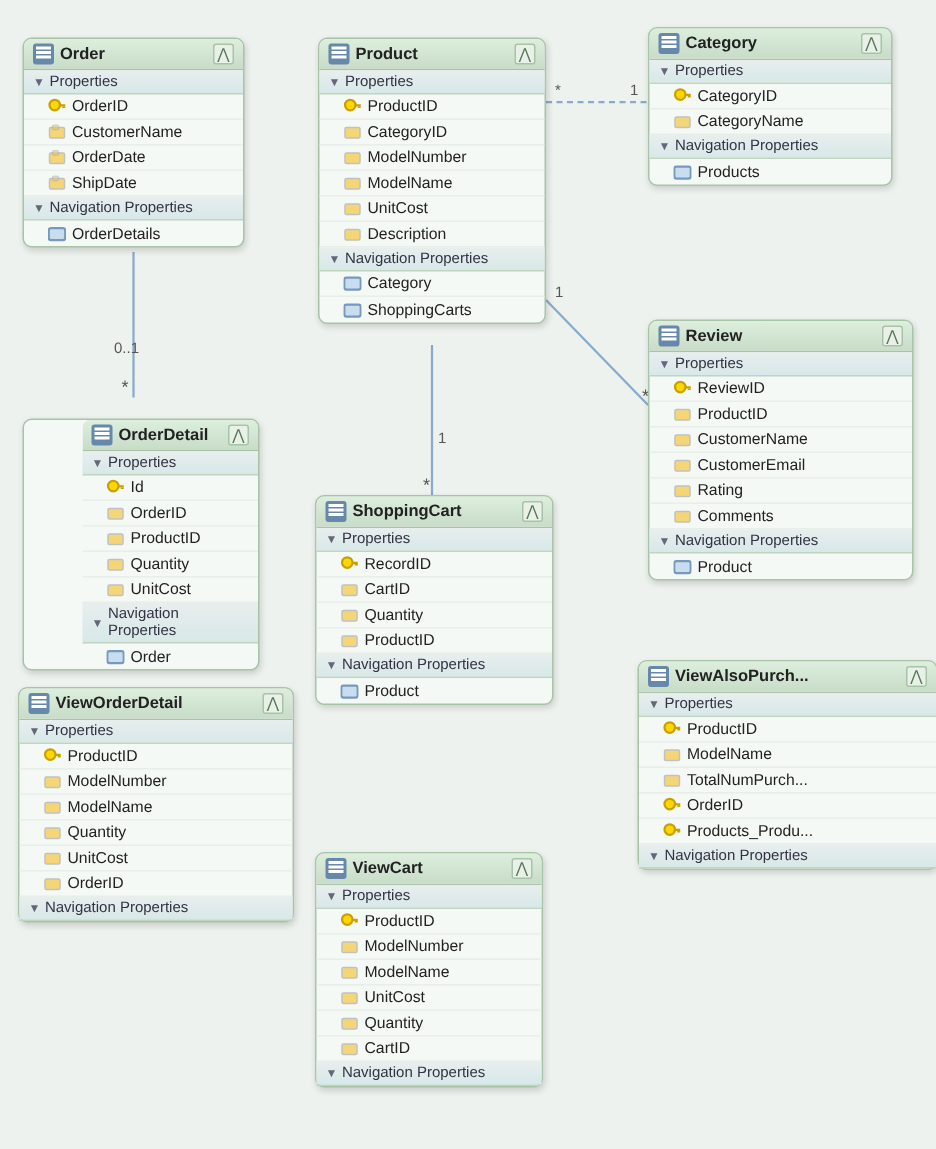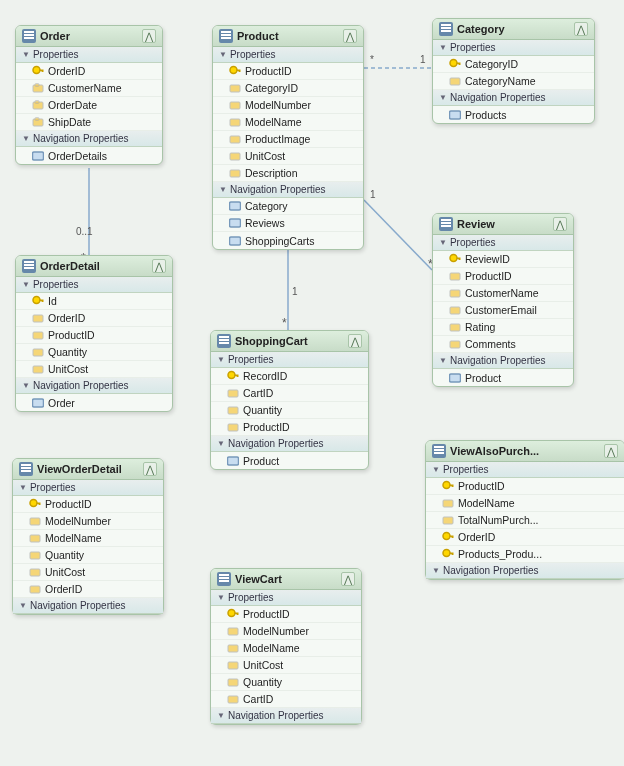--- a/index.html
+++ b/index.html
@@ -266,28 +266,20 @@
           </svg>
         </span>
       <span class="field-name">ModelName</span>
     </div>
     <div class="field-row">
       <span class="field-icon-key">
           <svg viewBox="0 0 12 12">
             <rect x="1" y="3" width="10" height="7" rx="1" stroke="#aaa" stroke-width="1" fill="#f5c842" opacity="0.7"></rect>
           </svg>
         </span>
-      <span class="field-name">ProductImage</span>
-    </div>
-    <div class="field-row">
-      <span class="field-icon-key">
-          <svg viewBox="0 0 12 12">
-            <rect x="1" y="3" width="10" height="7" rx="1" stroke="#aaa" stroke-width="1" fill="#f5c842" opacity="0.7"></rect>
-          </svg>
-        </span>
       <span class="field-name">UnitCost</span>
     </div>
     <div class="field-row">
       <span class="field-icon-key">
           <svg viewBox="0 0 12 12">
             <rect x="1" y="3" width="10" height="7" rx="1" stroke="#aaa" stroke-width="1" fill="#f5c842" opacity="0.7"></rect>
           </svg>
         </span>
       <span class="field-name">Description</span>
     </div>
@@ -302,473 +294,465 @@
           </svg>
         </span>
       <span class="field-name">Category</span>
     </div>
     <div class="field-row">
       <span class="field-icon-key">
           <svg viewBox="0 0 12 12">
             <rect x="0.5" y="2" width="11" height="8" rx="1.5" stroke="#7799bb" stroke-width="1.5" fill="#c8ddf0"></rect>
           </svg>
         </span>
-      <span class="field-name">Reviews</span>
+      <span class="field-name">ShoppingCarts</span>
+    </div>
+  </div>
+
+  <div class="entity-box" style="left:432px;top:18px;width:163px;">
+    <div class="entity-header">
+      <div class="entity-header-title">
+        <span class="entity-header-icon"></span>
+        <span>Category</span>
+      </div>
+      <span class="collapse-btn">⋀</span>
+    </div>
+    <div class="section-header">
+      <span class="section-toggle">▼</span>
+      <span>Properties</span>
+    </div>
+    <div class="field-row">
+      <span class="field-icon-key">
+          <svg viewBox="0 0 12 12">
+            <ellipse cx="4.5" cy="5" rx="3.5" ry="3.5" stroke="#c8a000" stroke-width="1.5" fill="#ffd700"></ellipse>
+            <rect x="7.5" y="4.5" width="4" height="1.5" fill="#c8a000"></rect>
+            <rect x="9.5" y="6" width="2" height="1" fill="#c8a000"></rect>
+          </svg>
+        </span>
+      <span class="field-name">CategoryID</span>
+    </div>
+    <div class="field-row">
+      <span class="field-icon-key">
+          <svg viewBox="0 0 12 12">
+            <rect x="1" y="3" width="10" height="7" rx="1" stroke="#aaa" stroke-width="1" fill="#f5c842" opacity="0.7"></rect>
+          </svg>
+        </span>
+      <span class="field-name">CategoryName</span>
+    </div>
+    <div class="section-header">
+      <span class="section-toggle">▼</span>
+      <span>Navigation Properties</span>
     </div>
     <div class="field-row">
       <span class="field-icon-key">
           <svg viewBox="0 0 12 12">
             <rect x="0.5" y="2" width="11" height="8" rx="1.5" stroke="#7799bb" stroke-width="1.5" fill="#c8ddf0"></rect>
           </svg>
         </span>
-      <span class="field-name">ShoppingCarts</span>
-    </div>
-  </div>
-
-  <div class="entity-box" style="left:432px;top:18px;width:163px;">
-    <div class="entity-header">
-      <div class="entity-header-title">
-        <span class="entity-header-icon"></span>
-        <span>Category</span>
-      </div>
-      <span class="collapse-btn">⋀</span>
-    </div>
-    <div class="section-header">
-      <span class="section-toggle">▼</span>
-      <span>Properties</span>
-    </div>
-    <div class="field-row">
-      <span class="field-icon-key">
-          <svg viewBox="0 0 12 12">
-            <ellipse cx="4.5" cy="5" rx="3.5" ry="3.5" stroke="#c8a000" stroke-width="1.5" fill="#ffd700"></ellipse>
-            <rect x="7.5" y="4.5" width="4" height="1.5" fill="#c8a000"></rect>
-            <rect x="9.5" y="6" width="2" height="1" fill="#c8a000"></rect>
-          </svg>
-        </span>
-      <span class="field-name">CategoryID</span>
-    </div>
-    <div class="field-row">
-      <span class="field-icon-key">
-          <svg viewBox="0 0 12 12">
-            <rect x="1" y="3" width="10" height="7" rx="1" stroke="#aaa" stroke-width="1" fill="#f5c842" opacity="0.7"></rect>
-          </svg>
-        </span>
-      <span class="field-name">CategoryName</span>
+      <span class="field-name">Products</span>
+    </div>
+  </div>
+
+  <div class="entity-box" style="left:432px;top:213px;width:177px;">
+    <div class="entity-header">
+      <div class="entity-header-title">
+        <span class="entity-header-icon"></span>
+        <span>Review</span>
+      </div>
+      <span class="collapse-btn">⋀</span>
+    </div>
+    <div class="section-header">
+      <span class="section-toggle">▼</span>
+      <span>Properties</span>
+    </div>
+    <div class="field-row">
+      <span class="field-icon-key">
+          <svg viewBox="0 0 12 12">
+            <ellipse cx="4.5" cy="5" rx="3.5" ry="3.5" stroke="#c8a000" stroke-width="1.5" fill="#ffd700"></ellipse>
+            <rect x="7.5" y="4.5" width="4" height="1.5" fill="#c8a000"></rect>
+            <rect x="9.5" y="6" width="2" height="1" fill="#c8a000"></rect>
+          </svg>
+        </span>
+      <span class="field-name">ReviewID</span>
+    </div>
+    <div class="field-row">
+      <span class="field-icon-key">
+          <svg viewBox="0 0 12 12">
+            <rect x="1" y="3" width="10" height="7" rx="1" stroke="#aaa" stroke-width="1" fill="#f5c842" opacity="0.7"></rect>
+          </svg>
+        </span>
+      <span class="field-name">ProductID</span>
+    </div>
+    <div class="field-row">
+      <span class="field-icon-key">
+          <svg viewBox="0 0 12 12">
+            <rect x="1" y="3" width="10" height="7" rx="1" stroke="#aaa" stroke-width="1" fill="#f5c842" opacity="0.7"></rect>
+          </svg>
+        </span>
+      <span class="field-name">CustomerName</span>
+    </div>
+    <div class="field-row">
+      <span class="field-icon-key">
+          <svg viewBox="0 0 12 12">
+            <rect x="1" y="3" width="10" height="7" rx="1" stroke="#aaa" stroke-width="1" fill="#f5c842" opacity="0.7"></rect>
+          </svg>
+        </span>
+      <span class="field-name">CustomerEmail</span>
+    </div>
+    <div class="field-row">
+      <span class="field-icon-key">
+          <svg viewBox="0 0 12 12">
+            <rect x="1" y="3" width="10" height="7" rx="1" stroke="#aaa" stroke-width="1" fill="#f5c842" opacity="0.7"></rect>
+          </svg>
+        </span>
+      <span class="field-name">Rating</span>
+    </div>
+    <div class="field-row">
+      <span class="field-icon-key">
+          <svg viewBox="0 0 12 12">
+            <rect x="1" y="3" width="10" height="7" rx="1" stroke="#aaa" stroke-width="1" fill="#f5c842" opacity="0.7"></rect>
+          </svg>
+        </span>
+      <span class="field-name">Comments</span>
     </div>
     <div class="section-header">
       <span class="section-toggle">▼</span>
       <span>Navigation Properties</span>
     </div>
     <div class="field-row">
       <span class="field-icon-key">
           <svg viewBox="0 0 12 12">
             <rect x="0.5" y="2" width="11" height="8" rx="1.5" stroke="#7799bb" stroke-width="1.5" fill="#c8ddf0"></rect>
           </svg>
         </span>
-      <span class="field-name">Products</span>
-    </div>
-  </div>
-
-  <div class="entity-box" style="left:432px;top:213px;width:142px;">
-    <div class="entity-header">
-      <div class="entity-header-title">
-        <span class="entity-header-icon"></span>
-        <span>Review</span>
-      </div>
-      <span class="collapse-btn">⋀</span>
-    </div>
-    <div class="section-header">
-      <span class="section-toggle">▼</span>
-      <span>Properties</span>
-    </div>
-    <div class="field-row">
-      <span class="field-icon-key">
-          <svg viewBox="0 0 12 12">
-            <ellipse cx="4.5" cy="5" rx="3.5" ry="3.5" stroke="#c8a000" stroke-width="1.5" fill="#ffd700"></ellipse>
-            <rect x="7.5" y="4.5" width="4" height="1.5" fill="#c8a000"></rect>
-            <rect x="9.5" y="6" width="2" height="1" fill="#c8a000"></rect>
-          </svg>
-        </span>
-      <span class="field-name">ReviewID</span>
+      <span class="field-name">Product</span>
+    </div>
+  </div>
+
+  <div class="entity-box" style="left:15px;top:279px;width:158px;padding-left:39px;">
+    <div class="entity-header">
+      <div class="entity-header-title">
+        <span class="entity-header-icon"></span>
+        <span>OrderDetail</span>
+      </div>
+      <span class="collapse-btn">⋀</span>
+    </div>
+    <div class="section-header">
+      <span class="section-toggle">▼</span>
+      <span>Properties</span>
+    </div>
+    <div class="field-row">
+      <span class="field-icon-key">
+          <svg viewBox="0 0 12 12">
+            <ellipse cx="4.5" cy="5" rx="3.5" ry="3.5" stroke="#c8a000" stroke-width="1.5" fill="#ffd700"></ellipse>
+            <rect x="7.5" y="4.5" width="4" height="1.5" fill="#c8a000"></rect>
+            <rect x="9.5" y="6" width="2" height="1" fill="#c8a000"></rect>
+          </svg>
+        </span>
+      <span class="field-name">Id</span>
+    </div>
+    <div class="field-row">
+      <span class="field-icon-key">
+          <svg viewBox="0 0 12 12">
+            <rect x="1" y="3" width="10" height="7" rx="1" stroke="#aaa" stroke-width="1" fill="#f5c842" opacity="0.7"></rect>
+          </svg>
+        </span>
+      <span class="field-name">OrderID</span>
     </div>
     <div class="field-row">
       <span class="field-icon-key">
           <svg viewBox="0 0 12 12">
             <rect x="1" y="3" width="10" height="7" rx="1" stroke="#aaa" stroke-width="1" fill="#f5c842" opacity="0.7"></rect>
           </svg>
         </span>
       <span class="field-name">ProductID</span>
     </div>
     <div class="field-row">
       <span class="field-icon-key">
           <svg viewBox="0 0 12 12">
             <rect x="1" y="3" width="10" height="7" rx="1" stroke="#aaa" stroke-width="1" fill="#f5c842" opacity="0.7"></rect>
           </svg>
         </span>
-      <span class="field-name">CustomerName</span>
-    </div>
-    <div class="field-row">
-      <span class="field-icon-key">
-          <svg viewBox="0 0 12 12">
-            <rect x="1" y="3" width="10" height="7" rx="1" stroke="#aaa" stroke-width="1" fill="#f5c842" opacity="0.7"></rect>
-          </svg>
-        </span>
-      <span class="field-name">CustomerEmail</span>
-    </div>
-    <div class="field-row">
-      <span class="field-icon-key">
-          <svg viewBox="0 0 12 12">
-            <rect x="1" y="3" width="10" height="7" rx="1" stroke="#aaa" stroke-width="1" fill="#f5c842" opacity="0.7"></rect>
-          </svg>
-        </span>
-      <span class="field-name">Rating</span>
-    </div>
-    <div class="field-row">
-      <span class="field-icon-key">
-          <svg viewBox="0 0 12 12">
-            <rect x="1" y="3" width="10" height="7" rx="1" stroke="#aaa" stroke-width="1" fill="#f5c842" opacity="0.7"></rect>
-          </svg>
-        </span>
-      <span class="field-name">Comments</span>
+      <span class="field-name">Quantity</span>
+    </div>
+    <div class="field-row">
+      <span class="field-icon-key">
+          <svg viewBox="0 0 12 12">
+            <rect x="1" y="3" width="10" height="7" rx="1" stroke="#aaa" stroke-width="1" fill="#f5c842" opacity="0.7"></rect>
+          </svg>
+        </span>
+      <span class="field-name">UnitCost</span>
     </div>
     <div class="section-header">
       <span class="section-toggle">▼</span>
       <span>Navigation Properties</span>
     </div>
     <div class="field-row">
       <span class="field-icon-key">
           <svg viewBox="0 0 12 12">
             <rect x="0.5" y="2" width="11" height="8" rx="1.5" stroke="#7799bb" stroke-width="1.5" fill="#c8ddf0"></rect>
           </svg>
         </span>
+      <span class="field-name">Order</span>
+    </div>
+  </div>
+
+  <div class="entity-box" style="left:210px;top:330px;width:159px;">
+    <div class="entity-header">
+      <div class="entity-header-title">
+        <span class="entity-header-icon"></span>
+        <span>ShoppingCart</span>
+      </div>
+      <span class="collapse-btn">⋀</span>
+    </div>
+    <div class="section-header">
+      <span class="section-toggle">▼</span>
+      <span>Properties</span>
+    </div>
+    <div class="field-row">
+      <span class="field-icon-key">
+          <svg viewBox="0 0 12 12">
+            <ellipse cx="4.5" cy="5" rx="3.5" ry="3.5" stroke="#c8a000" stroke-width="1.5" fill="#ffd700"></ellipse>
+            <rect x="7.5" y="4.5" width="4" height="1.5" fill="#c8a000"></rect>
+            <rect x="9.5" y="6" width="2" height="1" fill="#c8a000"></rect>
+          </svg>
+        </span>
+      <span class="field-name">RecordID</span>
+    </div>
+    <div class="field-row">
+      <span class="field-icon-key">
+          <svg viewBox="0 0 12 12">
+            <rect x="1" y="3" width="10" height="7" rx="1" stroke="#aaa" stroke-width="1" fill="#f5c842" opacity="0.7"></rect>
+          </svg>
+        </span>
+      <span class="field-name">CartID</span>
+    </div>
+    <div class="field-row">
+      <span class="field-icon-key">
+          <svg viewBox="0 0 12 12">
+            <rect x="1" y="3" width="10" height="7" rx="1" stroke="#aaa" stroke-width="1" fill="#f5c842" opacity="0.7"></rect>
+          </svg>
+        </span>
+      <span class="field-name">Quantity</span>
+    </div>
+    <div class="field-row">
+      <span class="field-icon-key">
+          <svg viewBox="0 0 12 12">
+            <rect x="1" y="3" width="10" height="7" rx="1" stroke="#aaa" stroke-width="1" fill="#f5c842" opacity="0.7"></rect>
+          </svg>
+        </span>
+      <span class="field-name">ProductID</span>
+    </div>
+    <div class="section-header">
+      <span class="section-toggle">▼</span>
+      <span>Navigation Properties</span>
+    </div>
+    <div class="field-row">
+      <span class="field-icon-key">
+          <svg viewBox="0 0 12 12">
+            <rect x="0.5" y="2" width="11" height="8" rx="1.5" stroke="#7799bb" stroke-width="1.5" fill="#c8ddf0"></rect>
+          </svg>
+        </span>
       <span class="field-name">Product</span>
     </div>
   </div>
 
-  <div class="entity-box" style="left:15px;top:255px;width:158px;">
-    <div class="entity-header">
-      <div class="entity-header-title">
-        <span class="entity-header-icon"></span>
-        <span>OrderDetail</span>
-      </div>
-      <span class="collapse-btn">⋀</span>
-    </div>
-    <div class="section-header">
-      <span class="section-toggle">▼</span>
-      <span>Properties</span>
-    </div>
-    <div class="field-row">
-      <span class="field-icon-key">
-          <svg viewBox="0 0 12 12">
-            <ellipse cx="4.5" cy="5" rx="3.5" ry="3.5" stroke="#c8a000" stroke-width="1.5" fill="#ffd700"></ellipse>
-            <rect x="7.5" y="4.5" width="4" height="1.5" fill="#c8a000"></rect>
-            <rect x="9.5" y="6" width="2" height="1" fill="#c8a000"></rect>
-          </svg>
-        </span>
-      <span class="field-name">Id</span>
-    </div>
-    <div class="field-row">
-      <span class="field-icon-key">
-          <svg viewBox="0 0 12 12">
-            <rect x="1" y="3" width="10" height="7" rx="1" stroke="#aaa" stroke-width="1" fill="#f5c842" opacity="0.7"></rect>
+  <div class="entity-box" style="left:425px;top:440px;width:200px;">
+    <div class="entity-header">
+      <div class="entity-header-title">
+        <span class="entity-header-icon"></span>
+        <span>ViewAlsoPurch...</span>
+      </div>
+      <span class="collapse-btn">⋀</span>
+    </div>
+    <div class="section-header">
+      <span class="section-toggle">▼</span>
+      <span>Properties</span>
+    </div>
+    <div class="field-row">
+      <span class="field-icon-key">
+          <svg viewBox="0 0 12 12">
+            <ellipse cx="4.5" cy="5" rx="3.5" ry="3.5" stroke="#c8a000" stroke-width="1.5" fill="#ffd700"></ellipse>
+            <rect x="7.5" y="4.5" width="4" height="1.5" fill="#c8a000"></rect>
+            <rect x="9.5" y="6" width="2" height="1" fill="#c8a000"></rect>
+          </svg>
+        </span>
+      <span class="field-name">ProductID</span>
+    </div>
+    <div class="field-row">
+      <span class="field-icon-key">
+          <svg viewBox="0 0 12 12">
+            <rect x="1" y="3" width="10" height="7" rx="1" stroke="#aaa" stroke-width="1" fill="#f5c842" opacity="0.7"></rect>
+          </svg>
+        </span>
+      <span class="field-name">ModelName</span>
+    </div>
+    <div class="field-row">
+      <span class="field-icon-key">
+          <svg viewBox="0 0 12 12">
+            <rect x="1" y="3" width="10" height="7" rx="1" stroke="#aaa" stroke-width="1" fill="#f5c842" opacity="0.7"></rect>
+          </svg>
+        </span>
+      <span class="field-name">TotalNumPurch...</span>
+    </div>
+    <div class="field-row">
+      <span class="field-icon-key">
+          <svg viewBox="0 0 12 12">
+            <ellipse cx="4.5" cy="5" rx="3.5" ry="3.5" stroke="#c8a000" stroke-width="1.5" fill="#ffd700"></ellipse>
+            <rect x="7.5" y="4.5" width="4" height="1.5" fill="#c8a000"></rect>
+            <rect x="9.5" y="6" width="2" height="1" fill="#c8a000"></rect>
           </svg>
         </span>
       <span class="field-name">OrderID</span>
     </div>
     <div class="field-row">
       <span class="field-icon-key">
           <svg viewBox="0 0 12 12">
-            <rect x="1" y="3" width="10" height="7" rx="1" stroke="#aaa" stroke-width="1" fill="#f5c842" opacity="0.7"></rect>
+            <ellipse cx="4.5" cy="5" rx="3.5" ry="3.5" stroke="#c8a000" stroke-width="1.5" fill="#ffd700"></ellipse>
+            <rect x="7.5" y="4.5" width="4" height="1.5" fill="#c8a000"></rect>
+            <rect x="9.5" y="6" width="2" height="1" fill="#c8a000"></rect>
+          </svg>
+        </span>
+      <span class="field-name">Products_Produ...</span>
+    </div>
+    <div class="section-header">
+      <span class="section-toggle">▼</span>
+      <span>Navigation Properties</span>
+    </div>
+  </div>
+
+  <div class="entity-box" style="left:12px;top:458px;width:184px;">
+    <div class="entity-header">
+      <div class="entity-header-title">
+        <span class="entity-header-icon"></span>
+        <span>ViewOrderDetail</span>
+      </div>
+      <span class="collapse-btn">⋀</span>
+    </div>
+    <div class="section-header">
+      <span class="section-toggle">▼</span>
+      <span>Properties</span>
+    </div>
+    <div class="field-row">
+      <span class="field-icon-key">
+          <svg viewBox="0 0 12 12">
+            <ellipse cx="4.5" cy="5" rx="3.5" ry="3.5" stroke="#c8a000" stroke-width="1.5" fill="#ffd700"></ellipse>
+            <rect x="7.5" y="4.5" width="4" height="1.5" fill="#c8a000"></rect>
+            <rect x="9.5" y="6" width="2" height="1" fill="#c8a000"></rect>
           </svg>
         </span>
       <span class="field-name">ProductID</span>
     </div>
     <div class="field-row">
       <span class="field-icon-key">
           <svg viewBox="0 0 12 12">
             <rect x="1" y="3" width="10" height="7" rx="1" stroke="#aaa" stroke-width="1" fill="#f5c842" opacity="0.7"></rect>
           </svg>
         </span>
+      <span class="field-name">ModelNumber</span>
+    </div>
+    <div class="field-row">
+      <span class="field-icon-key">
+          <svg viewBox="0 0 12 12">
+            <rect x="1" y="3" width="10" height="7" rx="1" stroke="#aaa" stroke-width="1" fill="#f5c842" opacity="0.7"></rect>
+          </svg>
+        </span>
+      <span class="field-name">ModelName</span>
+    </div>
+    <div class="field-row">
+      <span class="field-icon-key">
+          <svg viewBox="0 0 12 12">
+            <rect x="1" y="3" width="10" height="7" rx="1" stroke="#aaa" stroke-width="1" fill="#f5c842" opacity="0.7"></rect>
+          </svg>
+        </span>
       <span class="field-name">Quantity</span>
     </div>
     <div class="field-row">
       <span class="field-icon-key">
           <svg viewBox="0 0 12 12">
             <rect x="1" y="3" width="10" height="7" rx="1" stroke="#aaa" stroke-width="1" fill="#f5c842" opacity="0.7"></rect>
           </svg>
         </span>
       <span class="field-name">UnitCost</span>
     </div>
-    <div class="section-header">
-      <span class="section-toggle">▼</span>
-      <span>Navigation Properties</span>
-    </div>
-    <div class="field-row">
-      <span class="field-icon-key">
-          <svg viewBox="0 0 12 12">
-            <rect x="0.5" y="2" width="11" height="8" rx="1.5" stroke="#7799bb" stroke-width="1.5" fill="#c8ddf0"></rect>
-          </svg>
-        </span>
-      <span class="field-name">Order</span>
-    </div>
-  </div>
-
-  <div class="entity-box" style="left:210px;top:330px;width:159px;">
-    <div class="entity-header">
-      <div class="entity-header-title">
-        <span class="entity-header-icon"></span>
-        <span>ShoppingCart</span>
-      </div>
-      <span class="collapse-btn">⋀</span>
-    </div>
-    <div class="section-header">
-      <span class="section-toggle">▼</span>
-      <span>Properties</span>
-    </div>
-    <div class="field-row">
-      <span class="field-icon-key">
-          <svg viewBox="0 0 12 12">
-            <ellipse cx="4.5" cy="5" rx="3.5" ry="3.5" stroke="#c8a000" stroke-width="1.5" fill="#ffd700"></ellipse>
-            <rect x="7.5" y="4.5" width="4" height="1.5" fill="#c8a000"></rect>
-            <rect x="9.5" y="6" width="2" height="1" fill="#c8a000"></rect>
-          </svg>
-        </span>
-      <span class="field-name">RecordID</span>
+    <div class="field-row">
+      <span class="field-icon-key">
+          <svg viewBox="0 0 12 12">
+            <rect x="1" y="3" width="10" height="7" rx="1" stroke="#aaa" stroke-width="1" fill="#f5c842" opacity="0.7"></rect>
+          </svg>
+        </span>
+      <span class="field-name">OrderID</span>
+    </div>
+    <div class="section-header">
+      <span class="section-toggle">▼</span>
+      <span>Navigation Properties</span>
+    </div>
+  </div>
+
+  <div class="entity-box" style="left:210px;top:568px;width:152px;">
+    <div class="entity-header">
+      <div class="entity-header-title">
+        <span class="entity-header-icon"></span>
+        <span>ViewCart</span>
+      </div>
+      <span class="collapse-btn">⋀</span>
+    </div>
+    <div class="section-header">
+      <span class="section-toggle">▼</span>
+      <span>Properties</span>
+    </div>
+    <div class="field-row">
+      <span class="field-icon-key">
+          <svg viewBox="0 0 12 12">
+            <ellipse cx="4.5" cy="5" rx="3.5" ry="3.5" stroke="#c8a000" stroke-width="1.5" fill="#ffd700"></ellipse>
+            <rect x="7.5" y="4.5" width="4" height="1.5" fill="#c8a000"></rect>
+            <rect x="9.5" y="6" width="2" height="1" fill="#c8a000"></rect>
+          </svg>
+        </span>
+      <span class="field-name">ProductID</span>
+    </div>
+    <div class="field-row">
+      <span class="field-icon-key">
+          <svg viewBox="0 0 12 12">
+            <rect x="1" y="3" width="10" height="7" rx="1" stroke="#aaa" stroke-width="1" fill="#f5c842" opacity="0.7"></rect>
+          </svg>
+        </span>
+      <span class="field-name">ModelNumber</span>
+    </div>
+    <div class="field-row">
+      <span class="field-icon-key">
+          <svg viewBox="0 0 12 12">
+            <rect x="1" y="3" width="10" height="7" rx="1" stroke="#aaa" stroke-width="1" fill="#f5c842" opacity="0.7"></rect>
+          </svg>
+        </span>
+      <span class="field-name">ModelName</span>
+    </div>
+    <div class="field-row">
+      <span class="field-icon-key">
+          <svg viewBox="0 0 12 12">
+            <rect x="1" y="3" width="10" height="7" rx="1" stroke="#aaa" stroke-width="1" fill="#f5c842" opacity="0.7"></rect>
+          </svg>
+        </span>
+      <span class="field-name">UnitCost</span>
+    </div>
+    <div class="field-row">
+      <span class="field-icon-key">
+          <svg viewBox="0 0 12 12">
+            <rect x="1" y="3" width="10" height="7" rx="1" stroke="#aaa" stroke-width="1" fill="#f5c842" opacity="0.7"></rect>
+          </svg>
+        </span>
+      <span class="field-name">Quantity</span>
     </div>
     <div class="field-row">
       <span class="field-icon-key">
           <svg viewBox="0 0 12 12">
             <rect x="1" y="3" width="10" height="7" rx="1" stroke="#aaa" stroke-width="1" fill="#f5c842" opacity="0.7"></rect>
           </svg>
         </span>
       <span class="field-name">CartID</span>
     </div>
-    <div class="field-row">
-      <span class="field-icon-key">
-          <svg viewBox="0 0 12 12">
-            <rect x="1" y="3" width="10" height="7" rx="1" stroke="#aaa" stroke-width="1" fill="#f5c842" opacity="0.7"></rect>
-          </svg>
-        </span>
-      <span class="field-name">Quantity</span>
-    </div>
-    <div class="field-row">
-      <span class="field-icon-key">
-          <svg viewBox="0 0 12 12">
-            <rect x="1" y="3" width="10" height="7" rx="1" stroke="#aaa" stroke-width="1" fill="#f5c842" opacity="0.7"></rect>
-          </svg>
-        </span>
-      <span class="field-name">ProductID</span>
-    </div>
-    <div class="section-header">
-      <span class="section-toggle">▼</span>
-      <span>Navigation Properties</span>
-    </div>
-    <div class="field-row">
-      <span class="field-icon-key">
-          <svg viewBox="0 0 12 12">
-            <rect x="0.5" y="2" width="11" height="8" rx="1.5" stroke="#7799bb" stroke-width="1.5" fill="#c8ddf0"></rect>
-          </svg>
-        </span>
-      <span class="field-name">Product</span>
-    </div>
-  </div>
-
-  <div class="entity-box" style="left:425px;top:440px;width:200px;">
-    <div class="entity-header">
-      <div class="entity-header-title">
-        <span class="entity-header-icon"></span>
-        <span>ViewAlsoPurch...</span>
-      </div>
-      <span class="collapse-btn">⋀</span>
-    </div>
-    <div class="section-header">
-      <span class="section-toggle">▼</span>
-      <span>Properties</span>
-    </div>
-    <div class="field-row">
-      <span class="field-icon-key">
-          <svg viewBox="0 0 12 12">
-            <ellipse cx="4.5" cy="5" rx="3.5" ry="3.5" stroke="#c8a000" stroke-width="1.5" fill="#ffd700"></ellipse>
-            <rect x="7.5" y="4.5" width="4" height="1.5" fill="#c8a000"></rect>
-            <rect x="9.5" y="6" width="2" height="1" fill="#c8a000"></rect>
-          </svg>
-        </span>
-      <span class="field-name">ProductID</span>
-    </div>
-    <div class="field-row">
-      <span class="field-icon-key">
-          <svg viewBox="0 0 12 12">
-            <rect x="1" y="3" width="10" height="7" rx="1" stroke="#aaa" stroke-width="1" fill="#f5c842" opacity="0.7"></rect>
-          </svg>
-        </span>
-      <span class="field-name">ModelName</span>
-    </div>
-    <div class="field-row">
-      <span class="field-icon-key">
-          <svg viewBox="0 0 12 12">
-            <rect x="1" y="3" width="10" height="7" rx="1" stroke="#aaa" stroke-width="1" fill="#f5c842" opacity="0.7"></rect>
-          </svg>
-        </span>
-      <span class="field-name">TotalNumPurch...</span>
-    </div>
-    <div class="field-row">
-      <span class="field-icon-key">
-          <svg viewBox="0 0 12 12">
-            <ellipse cx="4.5" cy="5" rx="3.5" ry="3.5" stroke="#c8a000" stroke-width="1.5" fill="#ffd700"></ellipse>
-            <rect x="7.5" y="4.5" width="4" height="1.5" fill="#c8a000"></rect>
-            <rect x="9.5" y="6" width="2" height="1" fill="#c8a000"></rect>
-          </svg>
-        </span>
-      <span class="field-name">OrderID</span>
-    </div>
-    <div class="field-row">
-      <span class="field-icon-key">
-          <svg viewBox="0 0 12 12">
-            <ellipse cx="4.5" cy="5" rx="3.5" ry="3.5" stroke="#c8a000" stroke-width="1.5" fill="#ffd700"></ellipse>
-            <rect x="7.5" y="4.5" width="4" height="1.5" fill="#c8a000"></rect>
-            <rect x="9.5" y="6" width="2" height="1" fill="#c8a000"></rect>
-          </svg>
-        </span>
-      <span class="field-name">Products_Produ...</span>
-    </div>
-    <div class="section-header">
-      <span class="section-toggle">▼</span>
-      <span>Navigation Properties</span>
-    </div>
-  </div>
-
-  <div class="entity-box" style="left:12px;top:458px;width:152px;">
-    <div class="entity-header">
-      <div class="entity-header-title">
-        <span class="entity-header-icon"></span>
-        <span>ViewOrderDetail</span>
-      </div>
-      <span class="collapse-btn">⋀</span>
-    </div>
-    <div class="section-header">
-      <span class="section-toggle">▼</span>
-      <span>Properties</span>
-    </div>
-    <div class="field-row">
-      <span class="field-icon-key">
-          <svg viewBox="0 0 12 12">
-            <ellipse cx="4.5" cy="5" rx="3.5" ry="3.5" stroke="#c8a000" stroke-width="1.5" fill="#ffd700"></ellipse>
-            <rect x="7.5" y="4.5" width="4" height="1.5" fill="#c8a000"></rect>
-            <rect x="9.5" y="6" width="2" height="1" fill="#c8a000"></rect>
-          </svg>
-        </span>
-      <span class="field-name">ProductID</span>
-    </div>
-    <div class="field-row">
-      <span class="field-icon-key">
-          <svg viewBox="0 0 12 12">
-            <rect x="1" y="3" width="10" height="7" rx="1" stroke="#aaa" stroke-width="1" fill="#f5c842" opacity="0.7"></rect>
-          </svg>
-        </span>
-      <span class="field-name">ModelNumber</span>
-    </div>
-    <div class="field-row">
-      <span class="field-icon-key">
-          <svg viewBox="0 0 12 12">
-            <rect x="1" y="3" width="10" height="7" rx="1" stroke="#aaa" stroke-width="1" fill="#f5c842" opacity="0.7"></rect>
-          </svg>
-        </span>
-      <span class="field-name">ModelName</span>
-    </div>
-    <div class="field-row">
-      <span class="field-icon-key">
-          <svg viewBox="0 0 12 12">
-            <rect x="1" y="3" width="10" height="7" rx="1" stroke="#aaa" stroke-width="1" fill="#f5c842" opacity="0.7"></rect>
-          </svg>
-        </span>
-      <span class="field-name">Quantity</span>
-    </div>
-    <div class="field-row">
-      <span class="field-icon-key">
-          <svg viewBox="0 0 12 12">
-            <rect x="1" y="3" width="10" height="7" rx="1" stroke="#aaa" stroke-width="1" fill="#f5c842" opacity="0.7"></rect>
-          </svg>
-        </span>
-      <span class="field-name">UnitCost</span>
-    </div>
-    <div class="field-row">
-      <span class="field-icon-key">
-          <svg viewBox="0 0 12 12">
-            <rect x="1" y="3" width="10" height="7" rx="1" stroke="#aaa" stroke-width="1" fill="#f5c842" opacity="0.7"></rect>
-          </svg>
-        </span>
-      <span class="field-name">OrderID</span>
-    </div>
-    <div class="section-header">
-      <span class="section-toggle">▼</span>
-      <span>Navigation Properties</span>
-    </div>
-  </div>
-
-  <div class="entity-box" style="left:210px;top:568px;width:152px;">
-    <div class="entity-header">
-      <div class="entity-header-title">
-        <span class="entity-header-icon"></span>
-        <span>ViewCart</span>
-      </div>
-      <span class="collapse-btn">⋀</span>
-    </div>
-    <div class="section-header">
-      <span class="section-toggle">▼</span>
-      <span>Properties</span>
-    </div>
-    <div class="field-row">
-      <span class="field-icon-key">
-          <svg viewBox="0 0 12 12">
-            <ellipse cx="4.5" cy="5" rx="3.5" ry="3.5" stroke="#c8a000" stroke-width="1.5" fill="#ffd700"></ellipse>
-            <rect x="7.5" y="4.5" width="4" height="1.5" fill="#c8a000"></rect>
-            <rect x="9.5" y="6" width="2" height="1" fill="#c8a000"></rect>
-          </svg>
-        </span>
-      <span class="field-name">ProductID</span>
-    </div>
-    <div class="field-row">
-      <span class="field-icon-key">
-          <svg viewBox="0 0 12 12">
-            <rect x="1" y="3" width="10" height="7" rx="1" stroke="#aaa" stroke-width="1" fill="#f5c842" opacity="0.7"></rect>
-          </svg>
-        </span>
-      <span class="field-name">ModelNumber</span>
-    </div>
-    <div class="field-row">
-      <span class="field-icon-key">
-          <svg viewBox="0 0 12 12">
-            <rect x="1" y="3" width="10" height="7" rx="1" stroke="#aaa" stroke-width="1" fill="#f5c842" opacity="0.7"></rect>
-          </svg>
-        </span>
-      <span class="field-name">ModelName</span>
-    </div>
-    <div class="field-row">
-      <span class="field-icon-key">
-          <svg viewBox="0 0 12 12">
-            <rect x="1" y="3" width="10" height="7" rx="1" stroke="#aaa" stroke-width="1" fill="#f5c842" opacity="0.7"></rect>
-          </svg>
-        </span>
-      <span class="field-name">UnitCost</span>
-    </div>
-    <div class="field-row">
-      <span class="field-icon-key">
-          <svg viewBox="0 0 12 12">
-            <rect x="1" y="3" width="10" height="7" rx="1" stroke="#aaa" stroke-width="1" fill="#f5c842" opacity="0.7"></rect>
-          </svg>
-        </span>
-      <span class="field-name">Quantity</span>
-    </div>
-    <div class="field-row">
-      <span class="field-icon-key">
-          <svg viewBox="0 0 12 12">
-            <rect x="1" y="3" width="10" height="7" rx="1" stroke="#aaa" stroke-width="1" fill="#f5c842" opacity="0.7"></rect>
-          </svg>
-        </span>
-      <span class="field-name">CartID</span>
-    </div>
     <div class="section-header">
       <span class="section-toggle">▼</span>
       <span>Navigation Properties</span>
     </div>
   </div>
 
 </div>
 
 </body></html>

